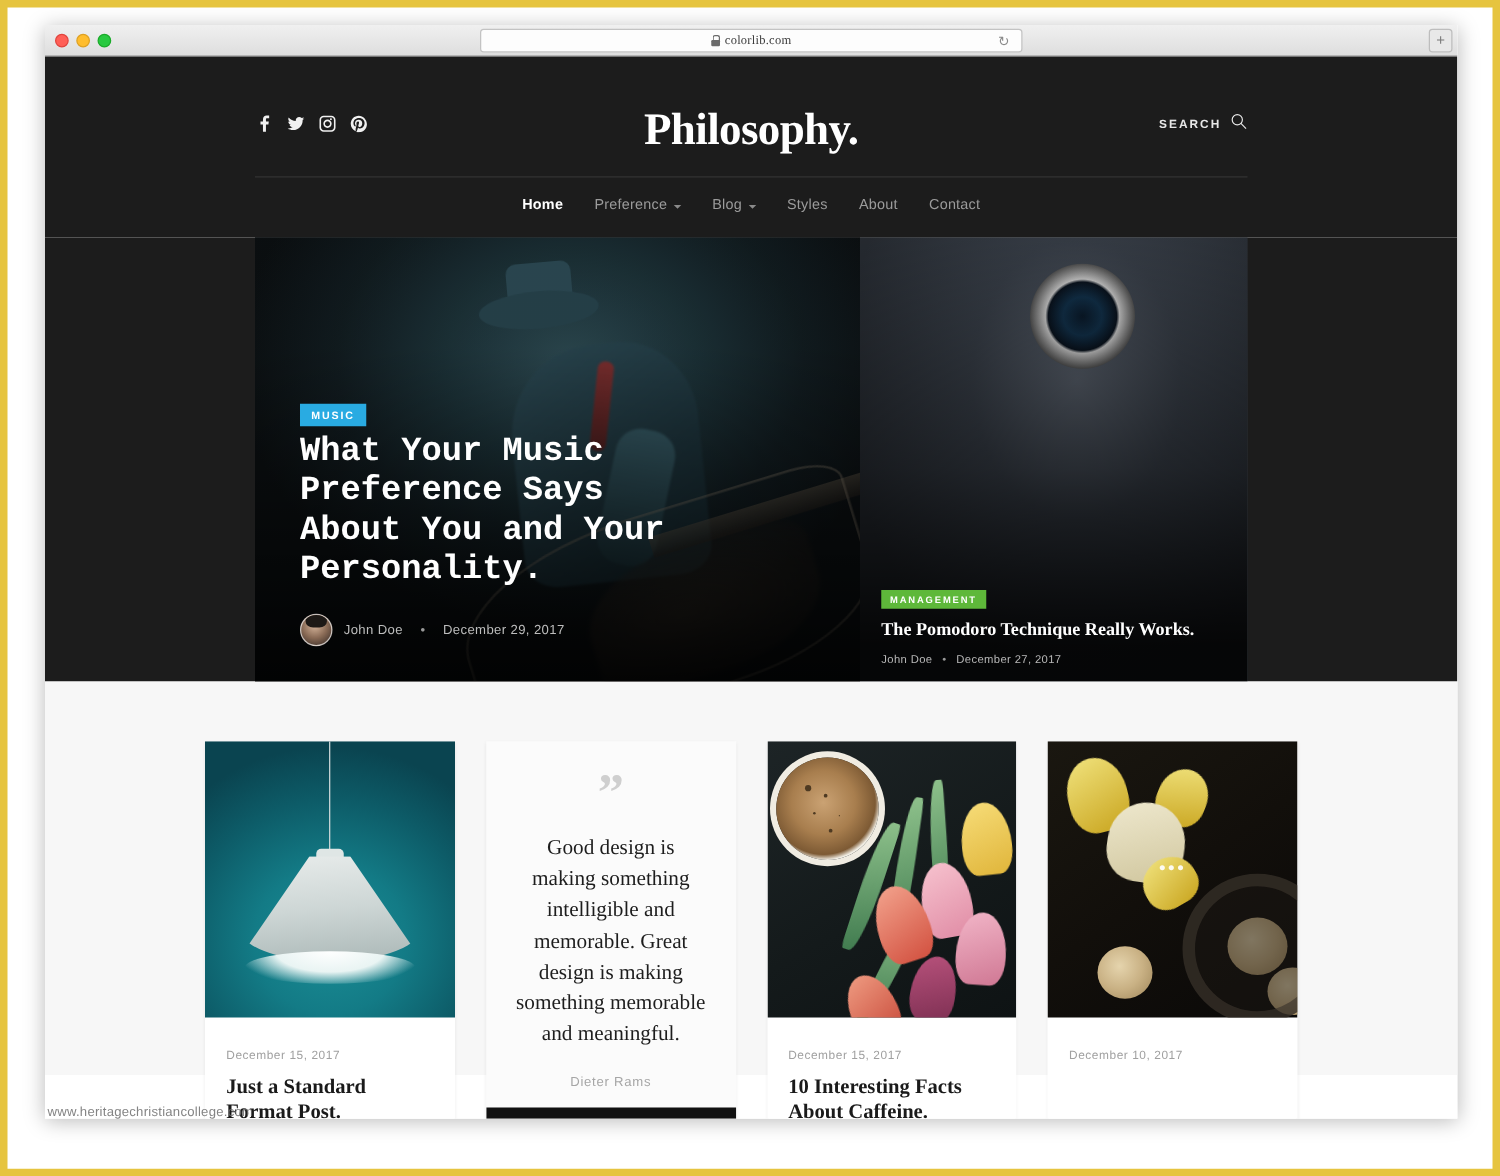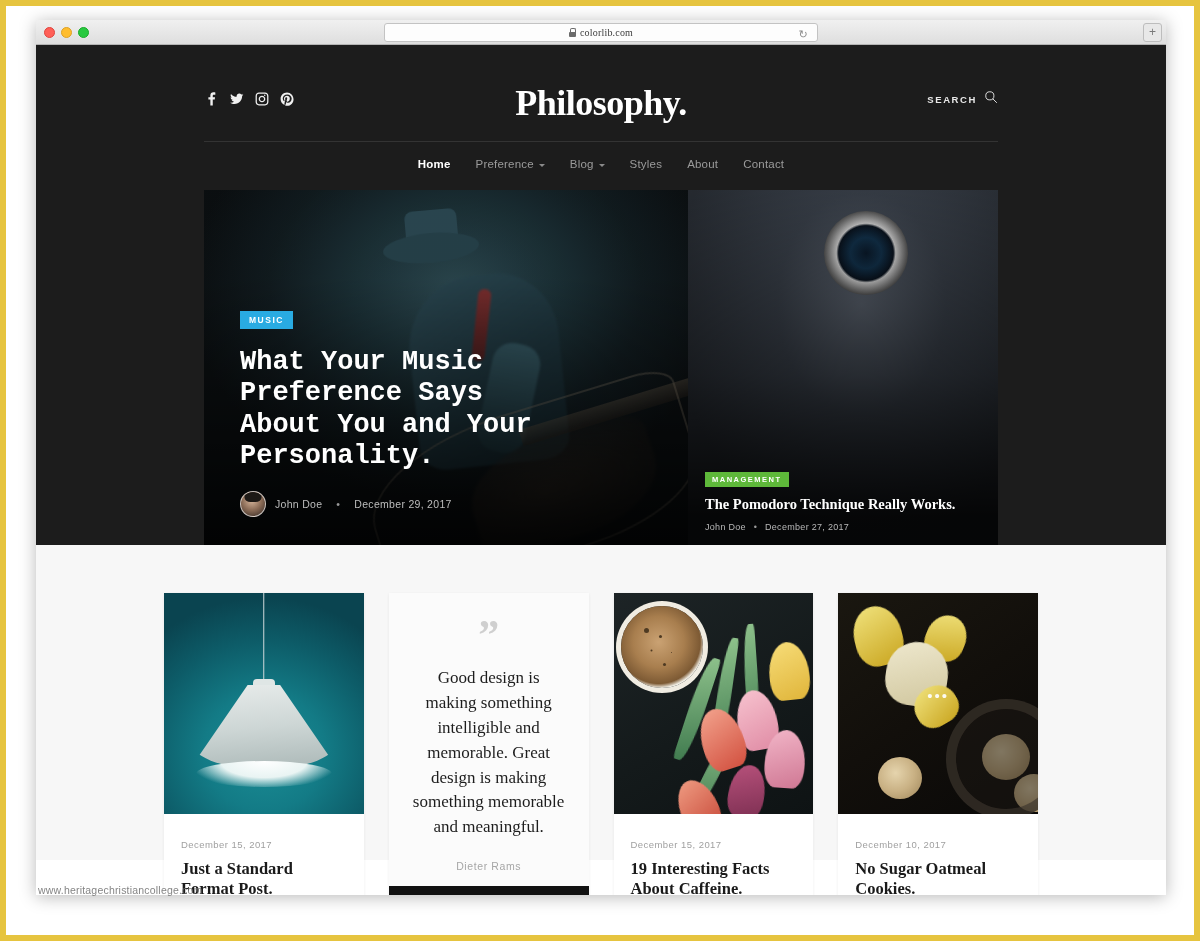--- a/index.html
+++ b/index.html
@@ -279,21 +279,21 @@
     z-index: 3;
   }
   .badge {
     display: inline-block;
     font-size: 8.5px;
     font-weight: 700;
     letter-spacing: 1.5px;
     color: #ffffff;
     padding: 5px 9px 4px 9px;
     line-height: 1;
-    margin-bottom: 18px;
+    margin-bottom: 6px;
   }
   .hero-title {
     font-family: Liberation Mono, monospace;
     font-weight: 700;
     font-size: 27px;
     line-height: 1.17;
     color: #ffffff;
     margin-bottom: 18px;
     max-width: 340px;
   }
@@ -733,40 +733,39 @@
             <span class="tulip t3"></span>
             <span class="tulip t2"></span>
             <span class="tulip t4"></span>
             <span class="tulip t1"></span>
             <span class="tulip t5"></span>
             <span class="tulip t6"></span>
             <span class="coffee-cup"></span>
           </div>
           <div class="card-body">
             <div class="card-date">December 15, 2017</div>
-            <h3 class="card-title">19 Interesting Facts About Caffeine.</h3>
+            <h3 class="card-title">10 Interesting Facts About Caffeine.</h3>
 
           </div>
         </article>
 
         <article class="post-card">
           <div class="card-thumb cookies">
             <span class="daffodil d1"></span>
             <span class="daffodil d3"></span>
             <span class="daffodil d2"></span>
             <span class="daffodil d4"></span>
             <span class="cookie c1"></span>
             <span class="cookie c2"></span>
             <span class="cookie c3"></span>
             <span class="pan"></span>
             <span class="dots-indicator">•••</span>
           </div>
           <div class="card-body">
             <div class="card-date">December 10, 2017</div>
-            <h3 class="card-title">No Sugar Oatmeal Cookies.</h3>
 
           </div>
         </article>
 
       </div>
     </section>
 
   </div>
 </div>
 

